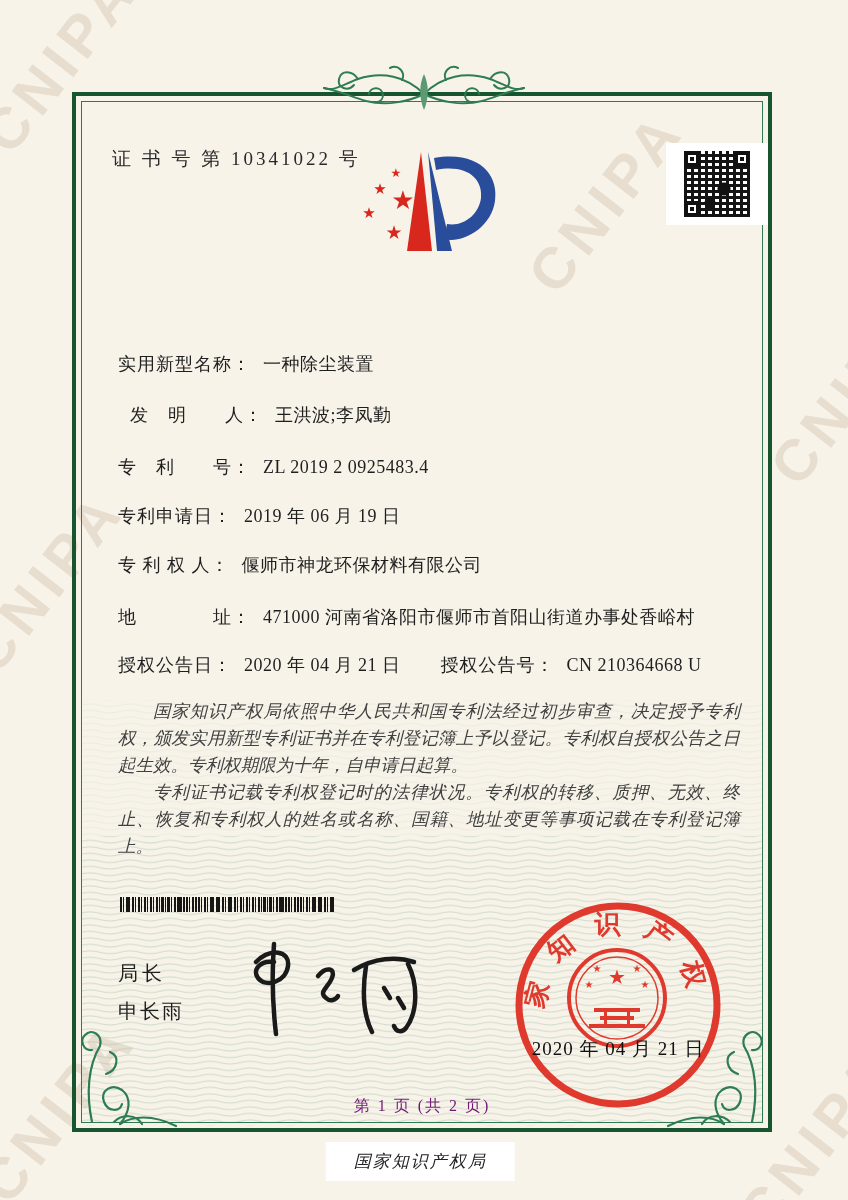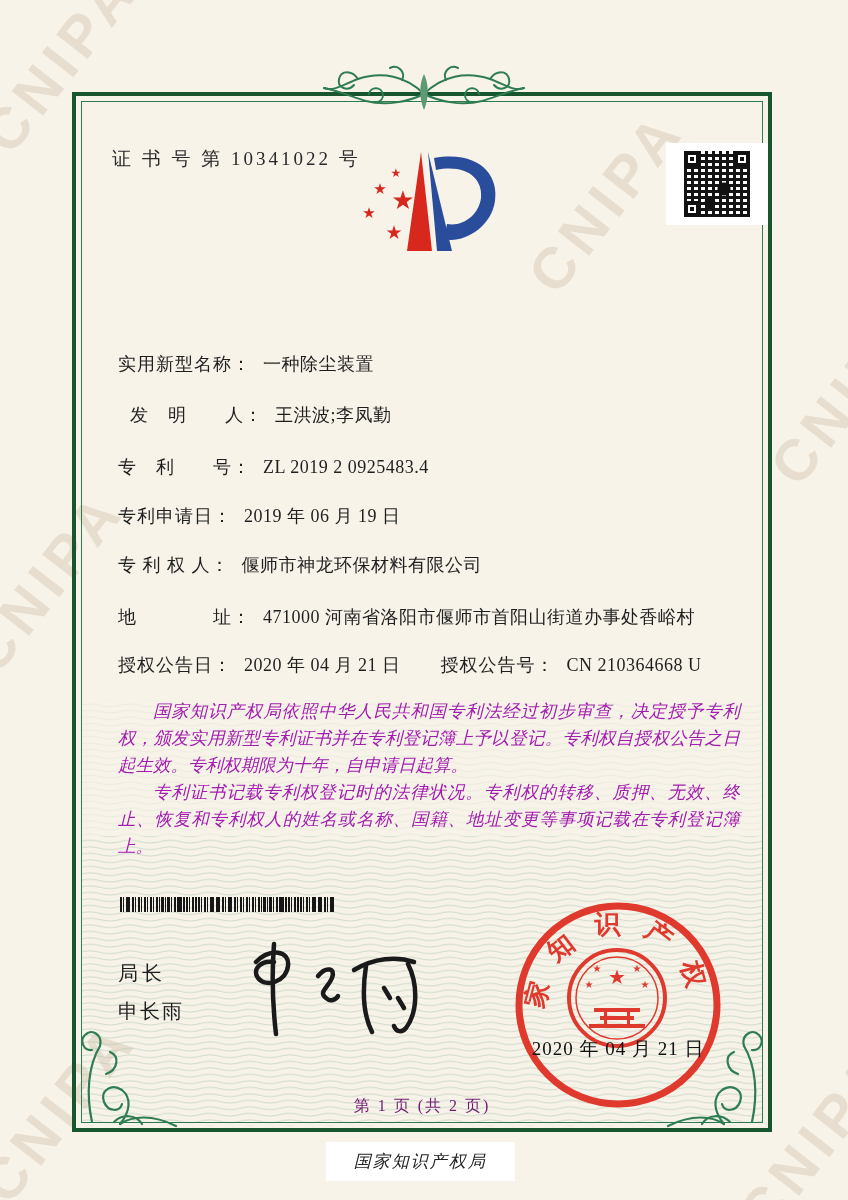--- a/index.html
+++ b/index.html
@@ -77,21 +77,21 @@
   .row-2{top:455px;}
   .row-3{top:504px;}
   .row-4{top:553px;}
   .row-5{top:605px;}
   .row-grant{top:653px;}
   .grant-right{margin-left:40px;}
 
   .paragraphs{
     position:absolute;left:118px;top:698px;width:622px;
     font-size:17.5px;line-height:27px;text-align:justify;
-    font-style:italic;color:#a21caf;
+    font-style:italic;color:#404040;
   }
   .paragraphs p{margin:0;text-indent:2em;}
 
   .barcode{
     position:absolute;left:120px;top:897px;width:216px;height:15px;
     background-image:
       repeating-linear-gradient(90deg,#161616 0 2px,transparent 2px 3px,#161616 3px 4px,transparent 4px 6px),
       repeating-linear-gradient(90deg,transparent 0 7px,#161616 7px 9px,transparent 9px 13px,#161616 13px 14px,transparent 14px 17px);
   }
 

